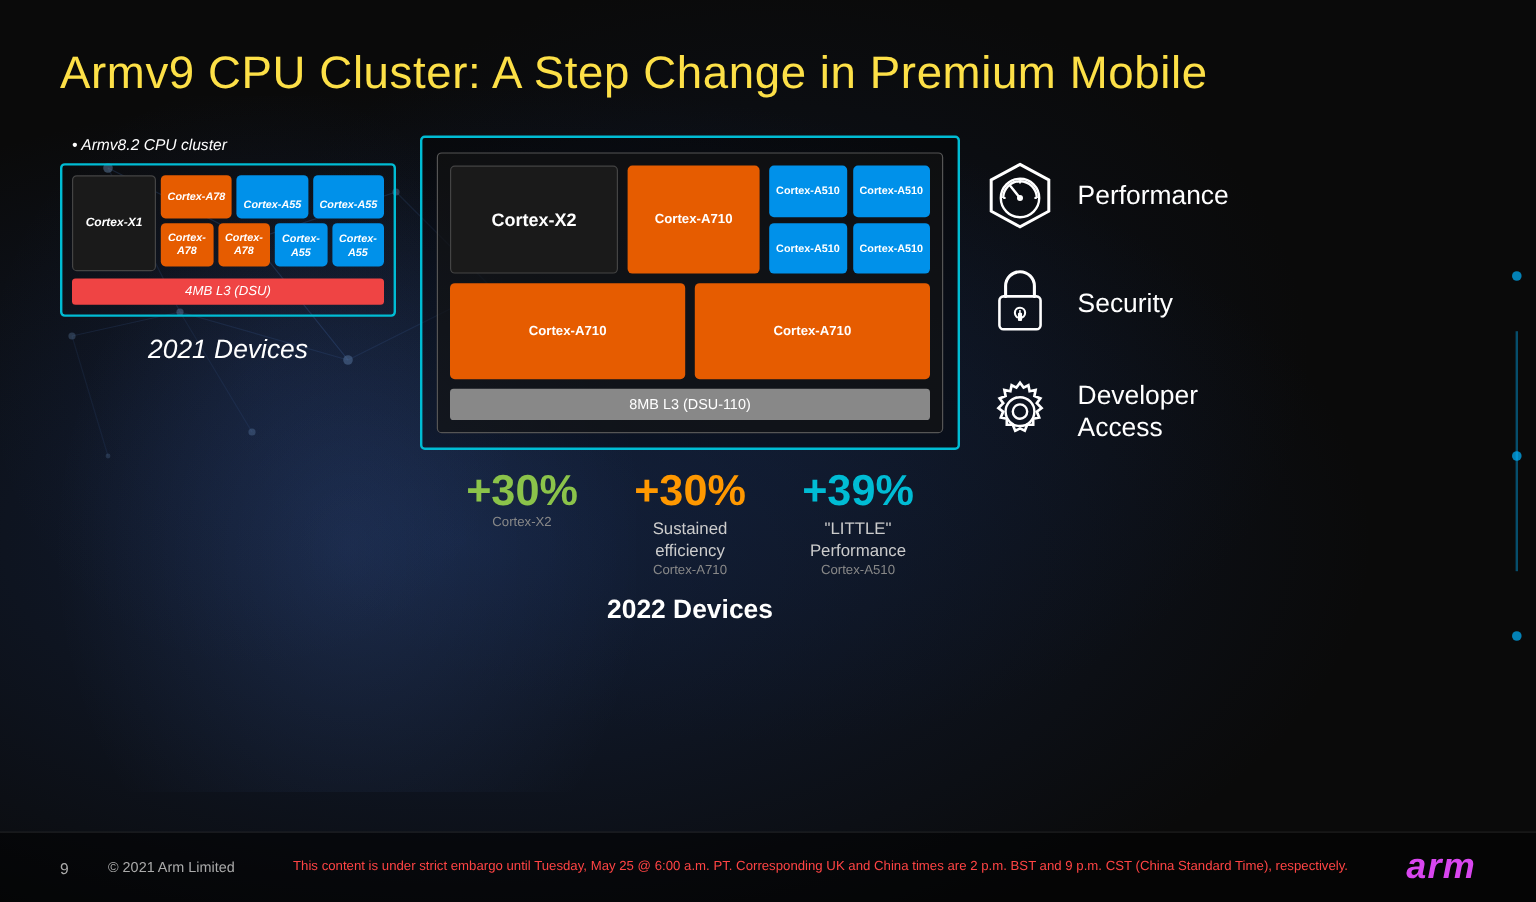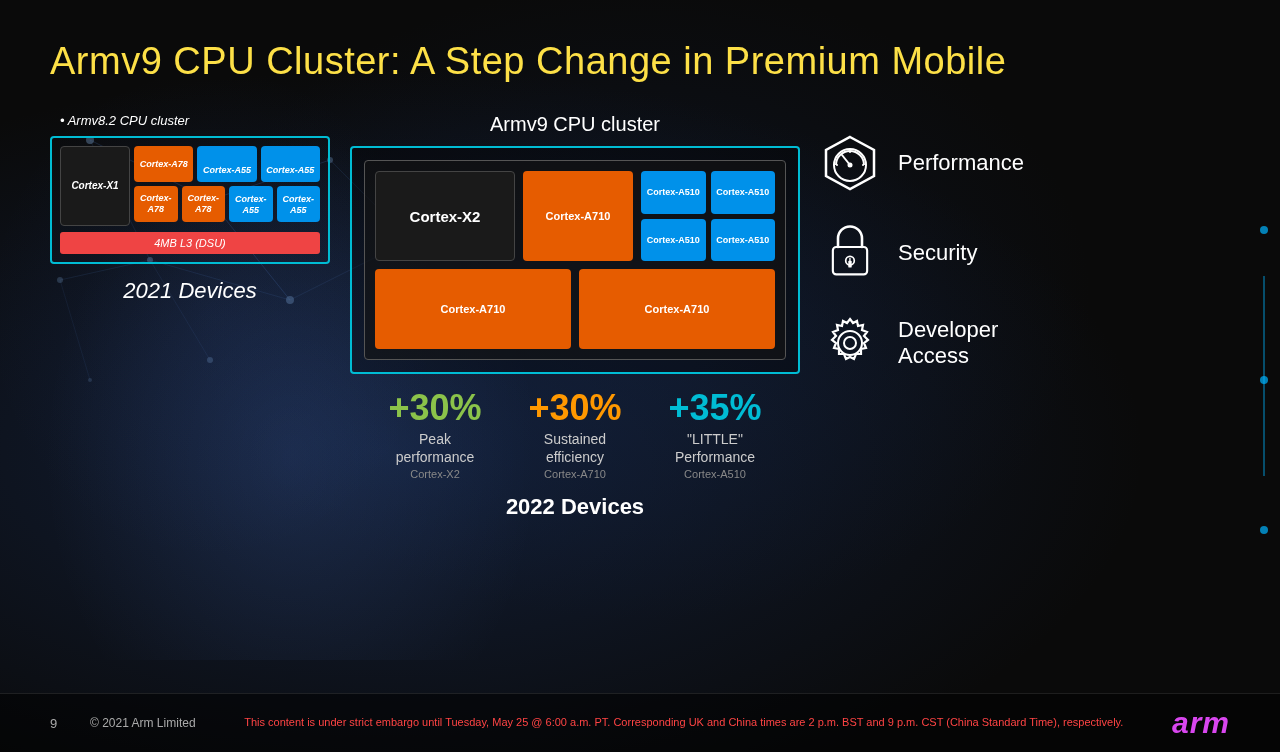--- a/index.html
+++ b/index.html
@@ -461,21 +461,20 @@
               </div>
             </div>
           </div>
         </div>
         <div class="l3-bar">4MB L3 (DSU)</div>
       </div>
       <div class="devices-label">2021 Devices</div>
     </div>
 
     <div class="center-cluster">
-      <div class="armv9-title">Armv9 CPU cluster</div>
       <div class="armv9-outer">
         <div class="armv9-inner">
 
           <div class="armv9-row">
             <div class="cx2-cell">
               <span style="font-size:15px;font-weight:bold;">Cortex-X2</span>
             </div>
             <div class="a710-single">
               <span style="font-size:11px;">Cortex-A710</span>
             </div>
@@ -498,36 +497,36 @@
           <div class="armv9-row" style="margin-bottom:0;">
             <div style="display:flex;gap:8px;flex:1;">
               <div class="a710-cell">
                 <span style="font-size:11px;">Cortex-A710</span>
               </div>
               <div class="a710-cell">
                 <span style="font-size:11px;">Cortex-A710</span>
               </div>
             </div>
           </div>
+          <div class="armv9-l3">8MB L3 (DSU-110)</div>
         </div>
       </div>
 
       <div class="stats-row">
         <div class="stat-item">
           <div class="stat-percent stat-green">+30%</div>
-          <div class="stat-desc">Peak<br>performance</div>
           <div class="stat-subtitle">Cortex-X2</div>
         </div>
         <div class="stat-item">
           <div class="stat-percent stat-orange">+30%</div>
           <div class="stat-desc">Sustained<br>efficiency</div>
           <div class="stat-subtitle">Cortex-A710</div>
         </div>
         <div class="stat-item">
-          <div class="stat-percent stat-cyan">+35%</div>
+          <div class="stat-percent stat-cyan">+39%</div>
           <div class="stat-desc">"LITTLE"<br>Performance</div>
           <div class="stat-subtitle">Cortex-A510</div>
         </div>
       </div>
 
       <div class="devices-label-2022">2022 Devices</div>
     </div>
 
     <div class="right-sidebar">
 

